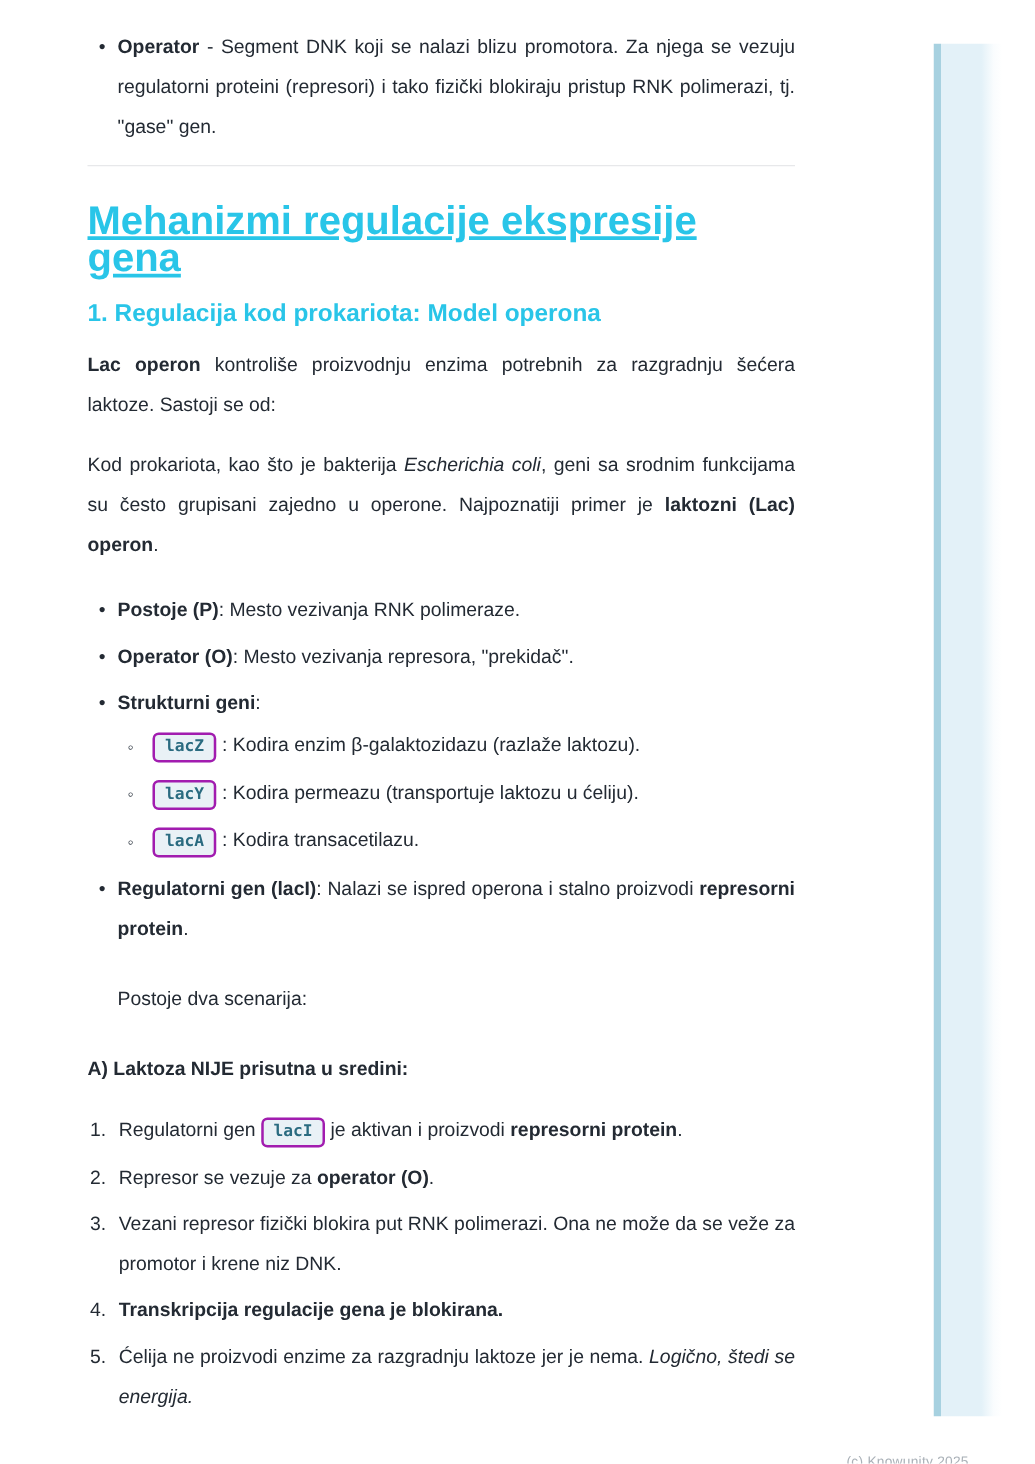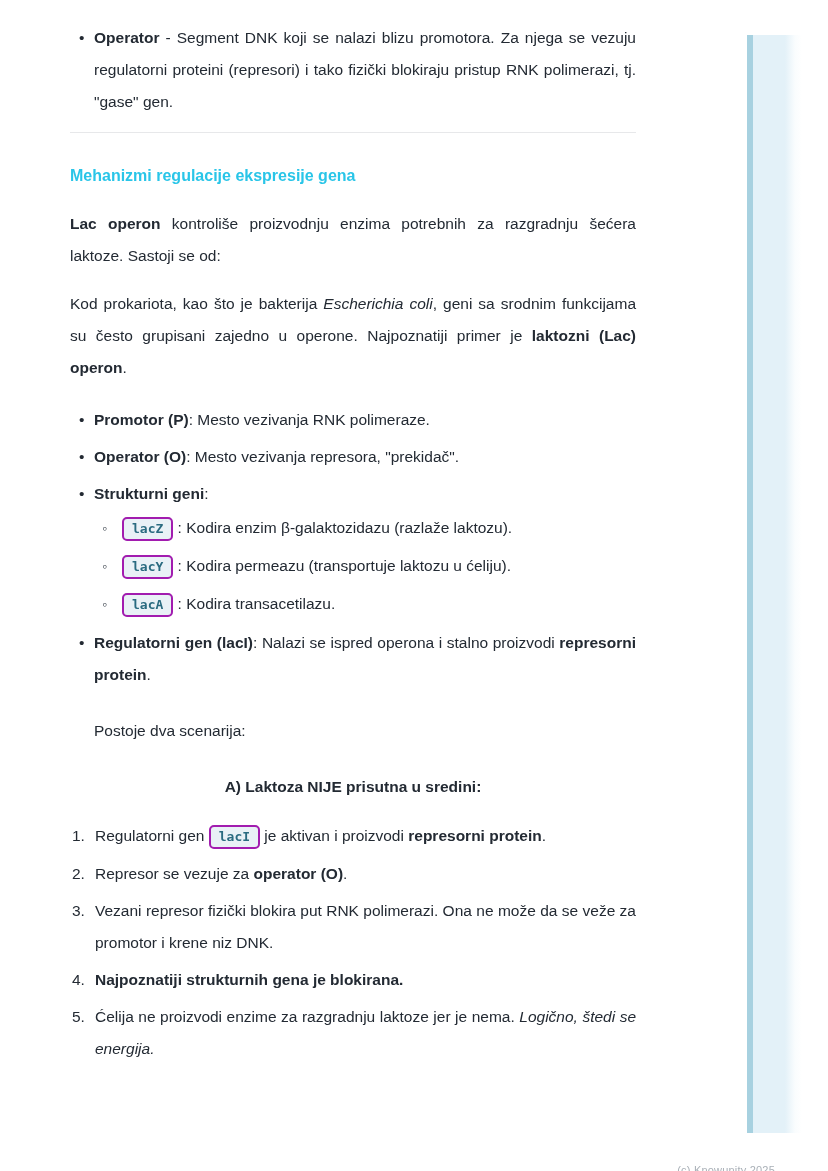--- a/index.html
+++ b/index.html
@@ -32,24 +32,24 @@
   ul.plain, ol.plain{list-style:none;margin:0;padding:0;}
   .li{display:flex;margin:0 0 5px;}
   .b-marker{flex:none;width:24px;padding-left:9px;}
   .num-marker{flex:none;width:25px;padding-left:2px;}
   .li-body{flex:1;text-align:justify;}
   ul.sub{list-style:none;margin:2px 0 6px;padding:0 0 0 26px;}
   ul.sub .b-marker{width:26px;padding-left:6px;font-size:14px;color:#3a424c;}
   
   p{margin:0 0 16px;text-align:justify;}
   p.no-justify{text-align:left;margin-left:24px;}
-  h1{font-size:16px;line-height:30px;color:var(--accent);margin:28px 0 17px;font-weight:700;}
+  h1{font-size:32px;line-height:30px;color:var(--accent);margin:28px 0 17px;font-weight:700;text-decoration:underline;}
   h2{font-size:19.5px;line-height:26px;color:var(--accent);margin:17px 0 13px;font-weight:700;}
   hr.divider{border:0;border-top:1px solid var(--divider);margin:14px 0 0;}
-  .scenario-heading{font-weight:700;margin:24px 0 17px;text-align:center;}
+  .scenario-heading{font-weight:700;margin:24px 0 17px;text-align:left;}
   .chip{
     font-family:"DejaVu Sans Mono", monospace;
     font-size:13px;font-weight:700;
     color:var(--code-text);
     background:var(--code-bg);
     border:2px solid #a21caf;
     border-radius:5px;
     padding:2px 8px 3px;
     white-space:nowrap;
   }
@@ -79,29 +79,30 @@
         <span class="b-marker">•</span>
         <span class="li-body"><b>Operator</b><span> - Segment DNK koji se nalazi blizu promotora. Za njega se vezuju regulatorni proteini (represori) i tako fizički blokiraju pristup RNK polimerazi, tj. "gase" gen.</span></span>
       </li>
     </ul>
 
     <hr class="divider">
 
     <h1>Mehanizmi regulacije ekspresije gena</h1>
 
 
+    <h2>1. Regulacija kod prokariota: Model operona</h2>
 
     <p><b>Lac operon</b><span> kontroliše proizvodnju enzima potrebnih za razgradnju šećera laktoze. Sastoji se od:</span></p>
 
     <p><span>Kod prokariota, kao što je bakterija </span><span class="italic">Escherichia coli</span><span>, geni sa srodnim funkcijama su često grupisani zajedno u operone. Najpoznatiji primer je </span><b>laktozni (Lac) operon</b><span>.</span></p>
 
     <ul class="plain" style="margin:20px 0 16px;">
       <li class="li">
         <span class="b-marker">•</span>
-        <span class="li-body"><b>Promotor (P)</b><span>: Mesto vezivanja RNK polimeraze.</span></span>
+        <span class="li-body"><b>Postoje (P)</b><span>: Mesto vezivanja RNK polimeraze.</span></span>
       </li>
       <li class="li">
         <span class="b-marker">•</span>
         <span class="li-body"><b>Operator (O)</b><span>: Mesto vezivanja represora, "prekidač".</span></span>
       </li>
       <li class="li" style="margin-bottom:0;">
         <span class="b-marker">•</span>
         <span class="li-body"><b>Strukturni geni</b><span>:</span></span>
       </li>
       <li style="display:block;">
@@ -138,21 +139,21 @@
       <li class="li">
         <span class="num-marker">2.</span>
         <span class="li-body"><span>Represor se vezuje za </span><b>operator (O)</b><span>.</span></span>
       </li>
       <li class="li">
         <span class="num-marker">3.</span>
         <span class="li-body"><span>Vezani represor fizički blokira put RNK polimerazi. Ona ne može da se veže za promotor i krene niz DNK.</span></span>
       </li>
       <li class="li">
         <span class="num-marker">4.</span>
-        <span class="li-body"><b>Najpoznatiji strukturnih gena je blokirana.</b></span>
+        <span class="li-body"><b>Transkripcija regulacije gena je blokirana.</b></span>
       </li>
       <li class="li">
         <span class="num-marker">5.</span>
         <span class="li-body"><span>Ćelija ne proizvodi enzime za razgradnju laktoze jer je nema. </span><span class="italic">Logično, štedi se energija.</span></span>
       </li>
     </ol>
 
   </div>
 
   <div class="footer">(c) Knowunity 2025</div>

